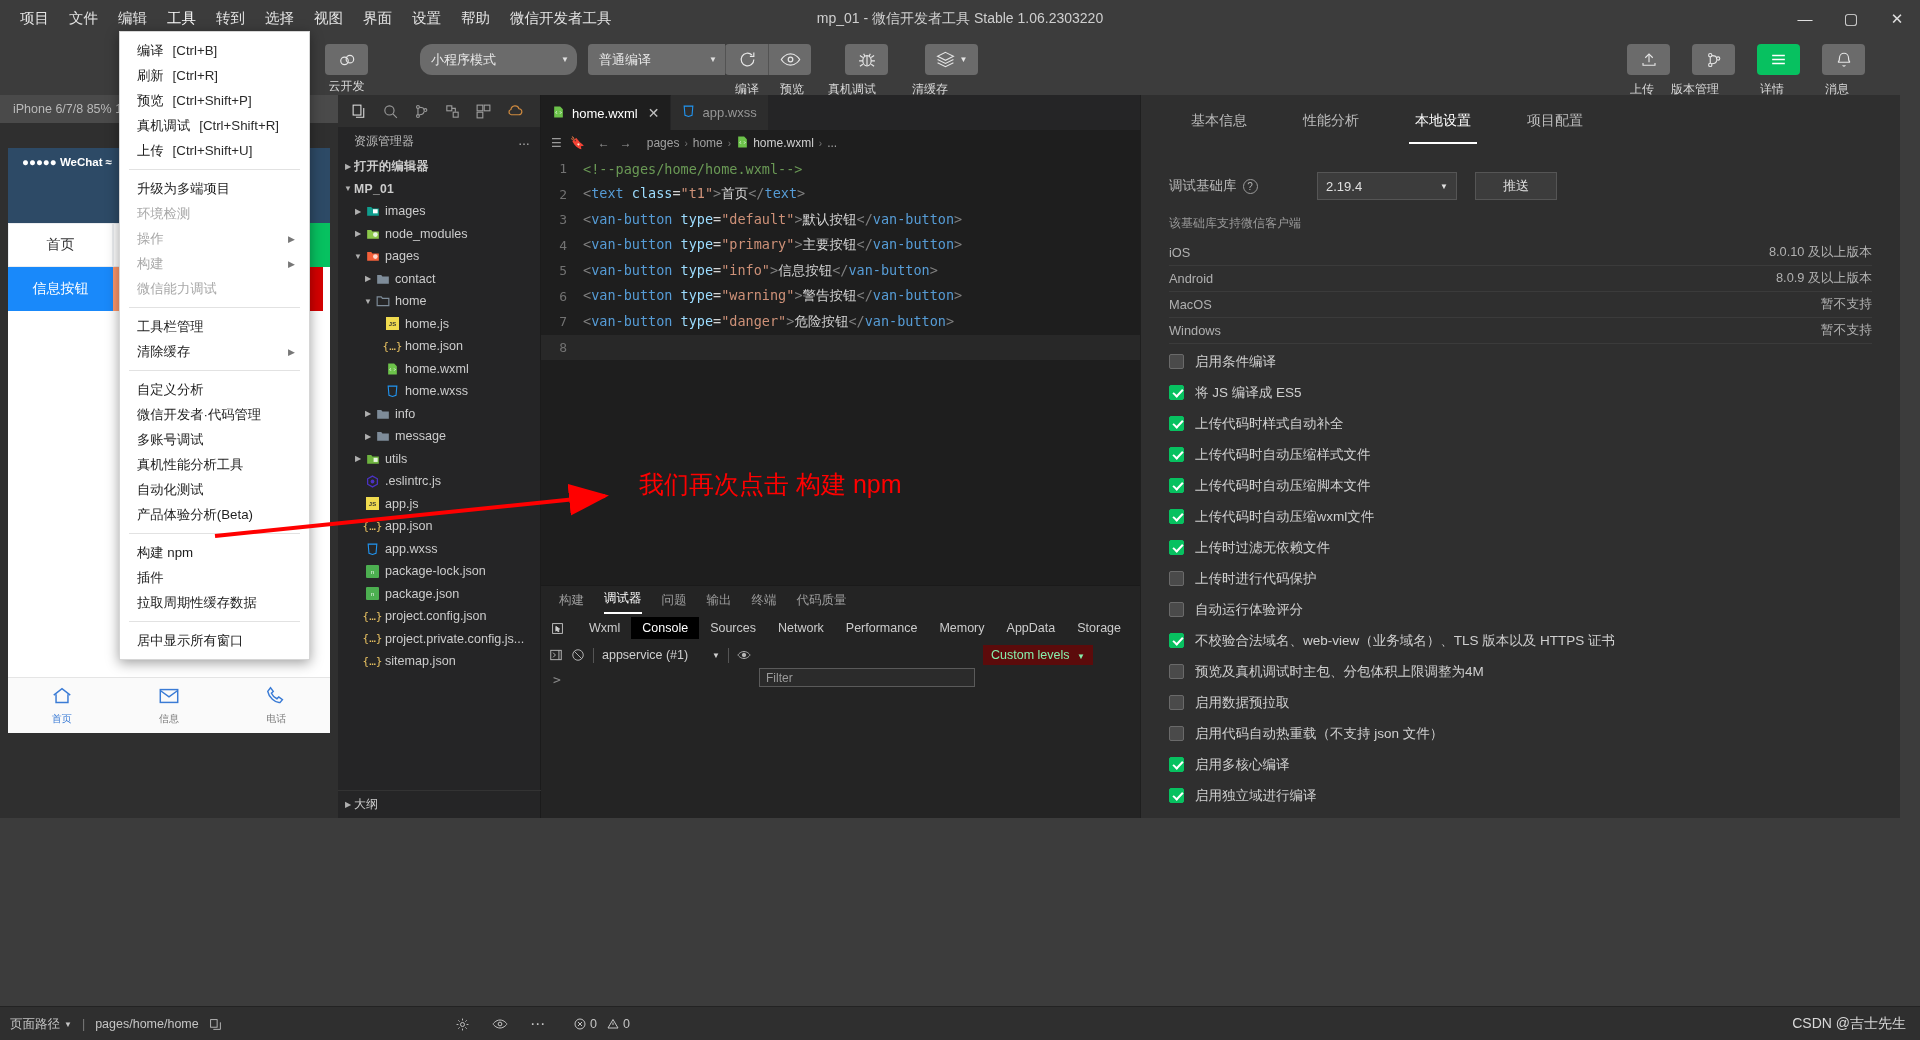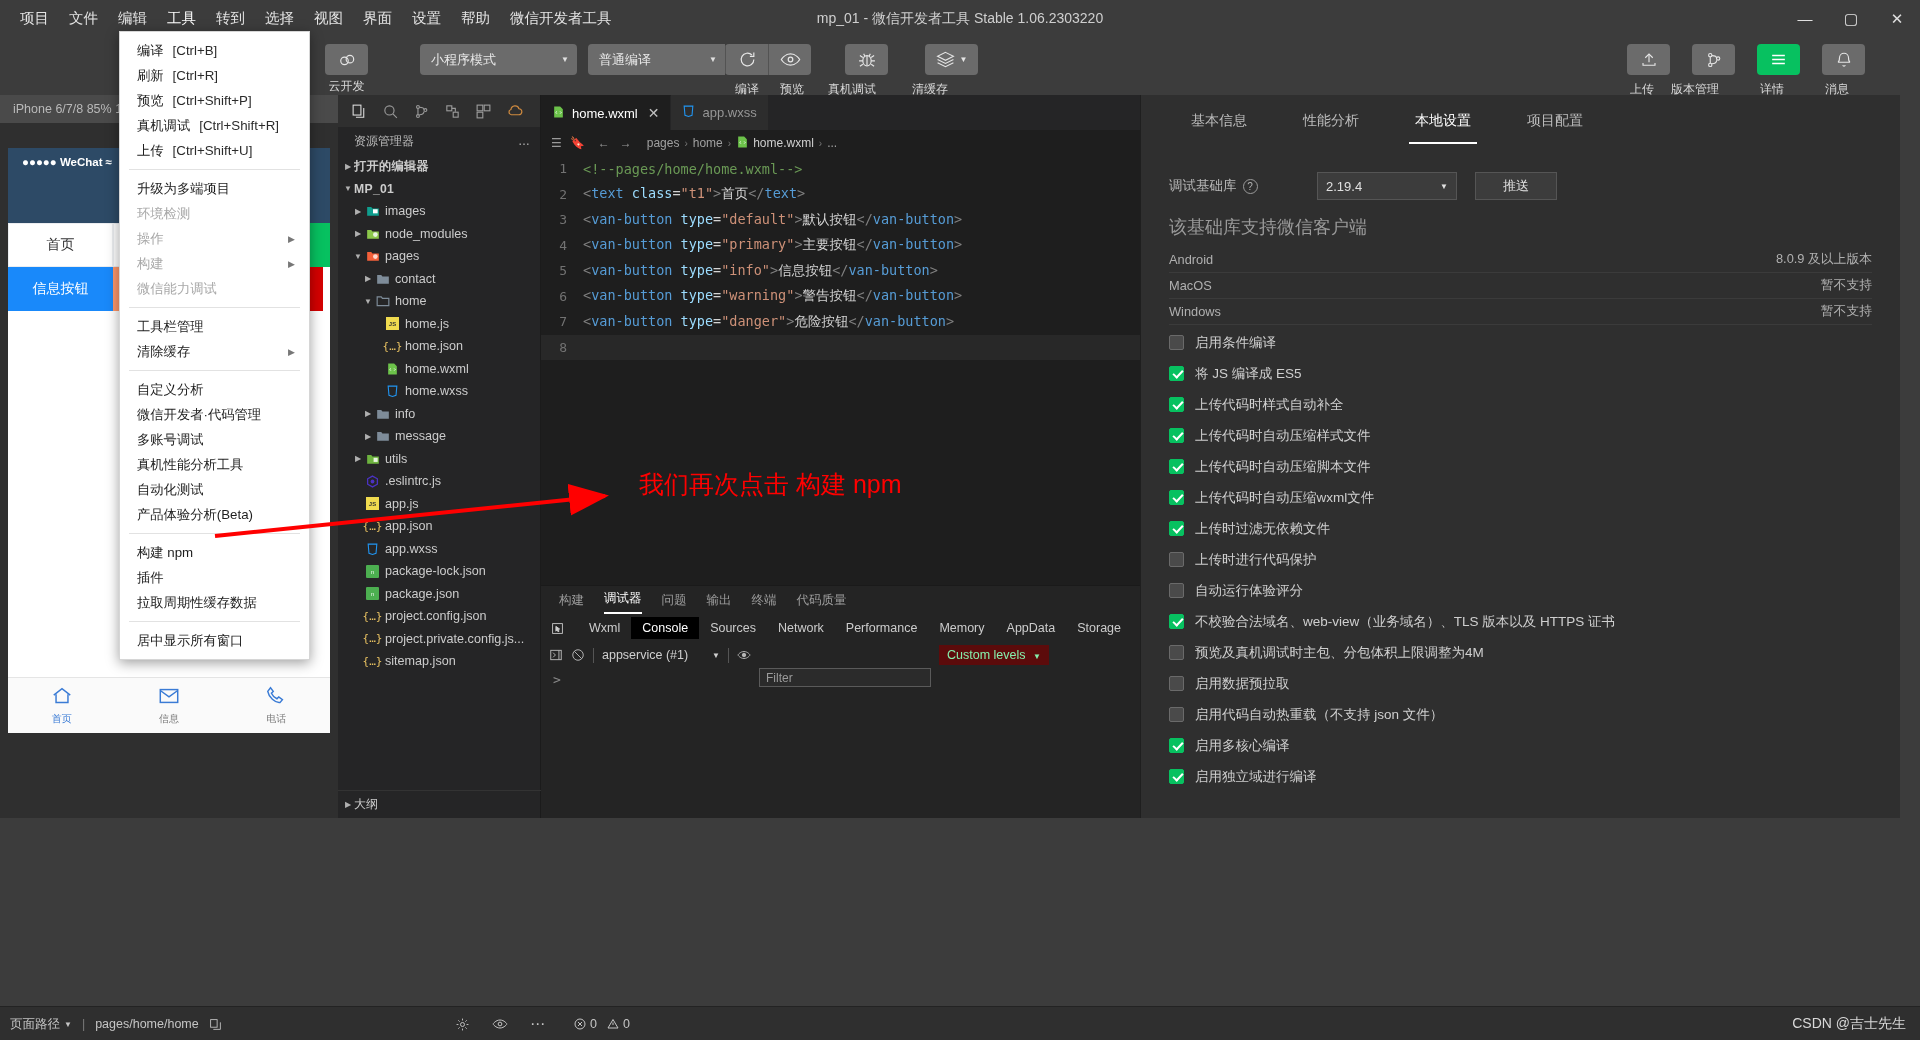--- a/index.html
+++ b/index.html
@@ -42,21 +42,21 @@
   .tb-btn {
     display:flex; flex-direction:column; align-items:center; width:auto;
   }
   .tb-sq {
     width:43px; height:31px; background:#6b6b6b; border-radius:4px;
     display:flex; align-items:center; justify-content:center;
   }
   .tb-sq.green { background:#07c160; }
   .tb-lab { font-size:12px; color:#d8d8d8; margin-top:3px; white-space:nowrap; }
   .tb-select {
-    height:31px; background:#6b6b6b; border-radius:4px; display:flex;
+    height:31px; background:#6b6b6b; border-radius:12px; display:flex;
     align-items:center; padding:0 8px 0 11px; color:#e8e8e8; font-size:13px;
     justify-content:space-between;
   }
   .tb-select .caret { font-size:8px; margin-left:12px; color:#e0e0e0; }
   .tb-joined { display:flex; background:#6b6b6b; border-radius:4px; overflow:hidden; }
   .tb-joined .seg {
     width:43px; height:31px; display:flex; align-items:center; justify-content:center;
     border-left:1px solid #535353;
   }
 
@@ -168,21 +168,21 @@
     background:#242424; border-top:1px solid #1a1a1a;
   }
   .cbar1 { height:28px; display:flex; align-items:flex-end; padding-left:18px; gap:20px; }
   .cbar1 .ct { font-size:12.5px; color:#9d9d9d; padding-bottom:5px; }
   .cbar1 .ct.on { color:#ffffff; border-bottom:2px solid #ffffff; }
   .cbar2 { height:28px; display:flex; align-items:center; padding-left:6px; gap:0; background:#242424;}
   .cbar2 .dtab { font-size:12.5px; color:#cccccc; padding:4px 11px; }
   .cbar2 .dtab.on { background:#000000; color:#ffffff; }
   .cbar3 { height:26px; display:flex; align-items:center; padding-left:8px; gap:8px; }
   .filterbox {
-    width:172px; height:19px; background:#2b2b2b; border:1px solid #5a5a5a;
+    width:216px; height:19px; background:#2b2b2b; border:1px solid #5a5a5a;
     font-size:12px; color:#9b9b9b; display:flex; align-items:center; padding-left:6px;margin-top:45px;
   }
   .custlvl { background:#5c0b0b; color:#86efac; font-size:12.5px; padding:3px 8px; }
   .consolearea { position:absolute; left:0; top:82px; right:0; bottom:0; }
   .prompt { color:#8a8a8a; font-family:"DejaVu Sans Mono",monospace; font-size:13px; padding:4px 0 0 12px; }
 
   
   .rpanel {
     position:absolute; left:1140px; top:95px; width:760px; height:723px;
     background:#2f2f2f; border-left:1px solid #1f1f1f;
@@ -200,21 +200,21 @@
        display:inline-flex;align-items:center;justify-content:center;font-size:10px;color:#b5b5b5;}
   .sel-box {
     width:140px; height:28px; background:#3c3c3c; border:1px solid #555;
     display:flex; align-items:center; justify-content:space-between;
     padding:0 8px; font-size:13px; color:#e0e0e0;
   }
   .push-btn {
     margin-left:18px; width:82px; height:28px; background:#3c3c3c; border:1px solid #555;
     display:flex; align-items:center; justify-content:center; font-size:13px; color:#e0e0e0;
   }
-  .support-note { font-size:18px; color:#9a9a9a; margin-top:12px; }
+  .support-note { font-size:12px; color:#9a9a9a; margin-top:12px; }
   .os-row {
     display:flex; justify-content:space-between; align-items:center;
     height:26px; font-size:12.8px; color:#b0b0b0; border-bottom:1px solid #3b3b3b;
   }
   .chk-list { margin-top:8px; }
   .chk-row { display:flex; align-items:flex-start; gap:11px; margin-bottom:11px; }
   .cbx {
     width:15px; height:15px; flex:0 0 15px; margin-top:2px; border-radius:2px;
     background:#4a4a4a; border:1px solid #6a6a6a;
   }
@@ -823,20 +823,24 @@
           <span class="qm">?</span>
         </div>
         <div class="sel-box">
           <span>2.19.4</span>
           <span style="font-size:8px;">▼</span>
         </div>
         <div class="push-btn">推送</div>
       </div>
       <div class="support-note">该基础库支持微信客户端</div>
       <div style="margin-top:8px;" id="os-table">
+          <div class="os-row">
+            <span>iOS</span>
+            <span>8.0.10 及以上版本</span>
+          </div>
           <div class="os-row">
             <span>Android</span>
             <span>8.0.9 及以上版本</span>
           </div>
           <div class="os-row">
             <span>MacOS</span>
             <span>暂不支持</span>
           </div>
           <div class="os-row">
             <span>Windows</span>

